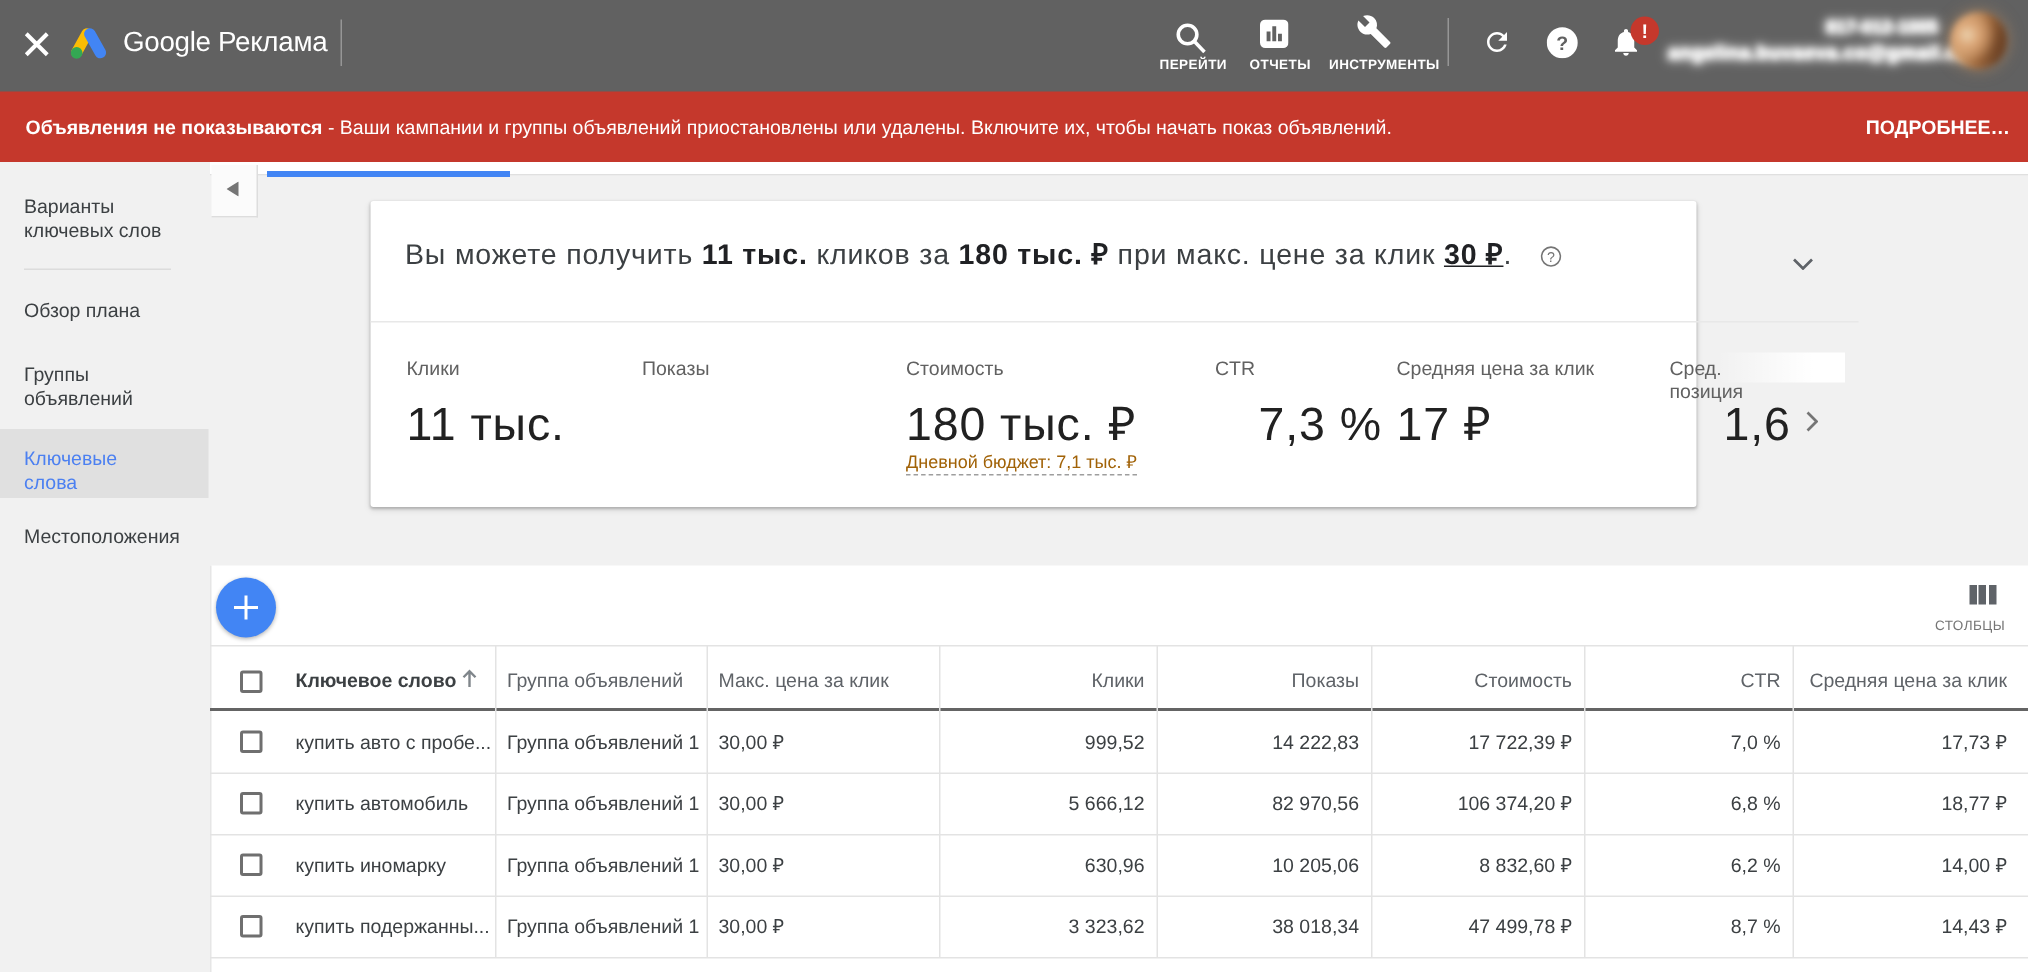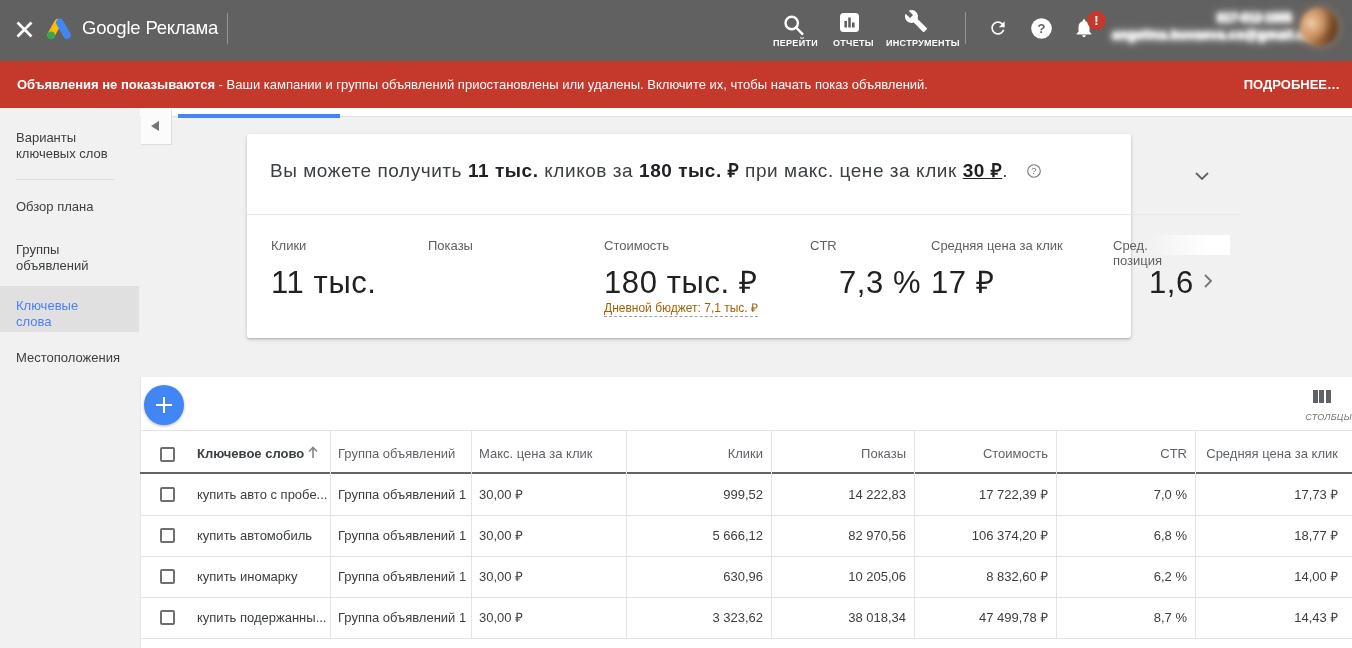--- a/index.html
+++ b/index.html
@@ -145,21 +145,21 @@
 <div id="panel"></div>
 
 <div class="abs" style="left:144px; top:385px; width:40px; height:40px; border-radius:50%; background:#4285f4; box-shadow:0 1px 3px rgba(0,0,0,0.3);"></div>
 <svg class="abs" style="left:155px; top:396px;" width="18" height="18" viewBox="0 0 18 18">
   <path d="M9 1 L9 17 M1 9 L17 9" stroke="#fff" stroke-width="2"></path>
 </svg>
 
 <div class="abs" style="left:1313px; top:390px; width:4.8px; height:13px; background:#5f6368;"></div>
 <div class="abs" style="left:1319.4px; top:390px; width:4.8px; height:13px; background:#5f6368;"></div>
 <div class="abs" style="left:1325.8px; top:390px; width:4.8px; height:13px; background:#5f6368;"></div>
-<div class="abs" style="left:1290px; top:412px; width:62px; font-size:9px; color:#757575; text-align:right; letter-spacing:0.3px;font-style:italic;">СТОЛБЦЫ</div>
+<div class="abs" style="left:1290px; top:412px; width:62px; font-size:9px; color:#757575; text-align:left; letter-spacing:0.3px;">СТОЛБЦЫ</div>
 
 <div class="abs" style="left:140px; top:430px; width:1212px; height:1px; background:#e3e3e3;"></div>
 <div class="abs" style="left:140px; top:472px; width:1212px; height:2px; background:#646464;"></div>
 <div class="abs" style="left:140px; top:515px; width:1212px; height:1px; background:#e3e3e3;"></div>
 <div class="abs" style="left:140px; top:556px; width:1212px; height:1px; background:#e3e3e3;"></div>
 <div class="abs" style="left:140px; top:597px; width:1212px; height:1px; background:#e3e3e3;"></div>
 <div class="abs" style="left:140px; top:638px; width:1212px; height:1px; background:#e3e3e3;"></div>
 <div class="colline" style="left:330px;"></div>
 <div class="colline" style="left:471px;"></div>
 <div class="colline" style="left:626px;"></div>

